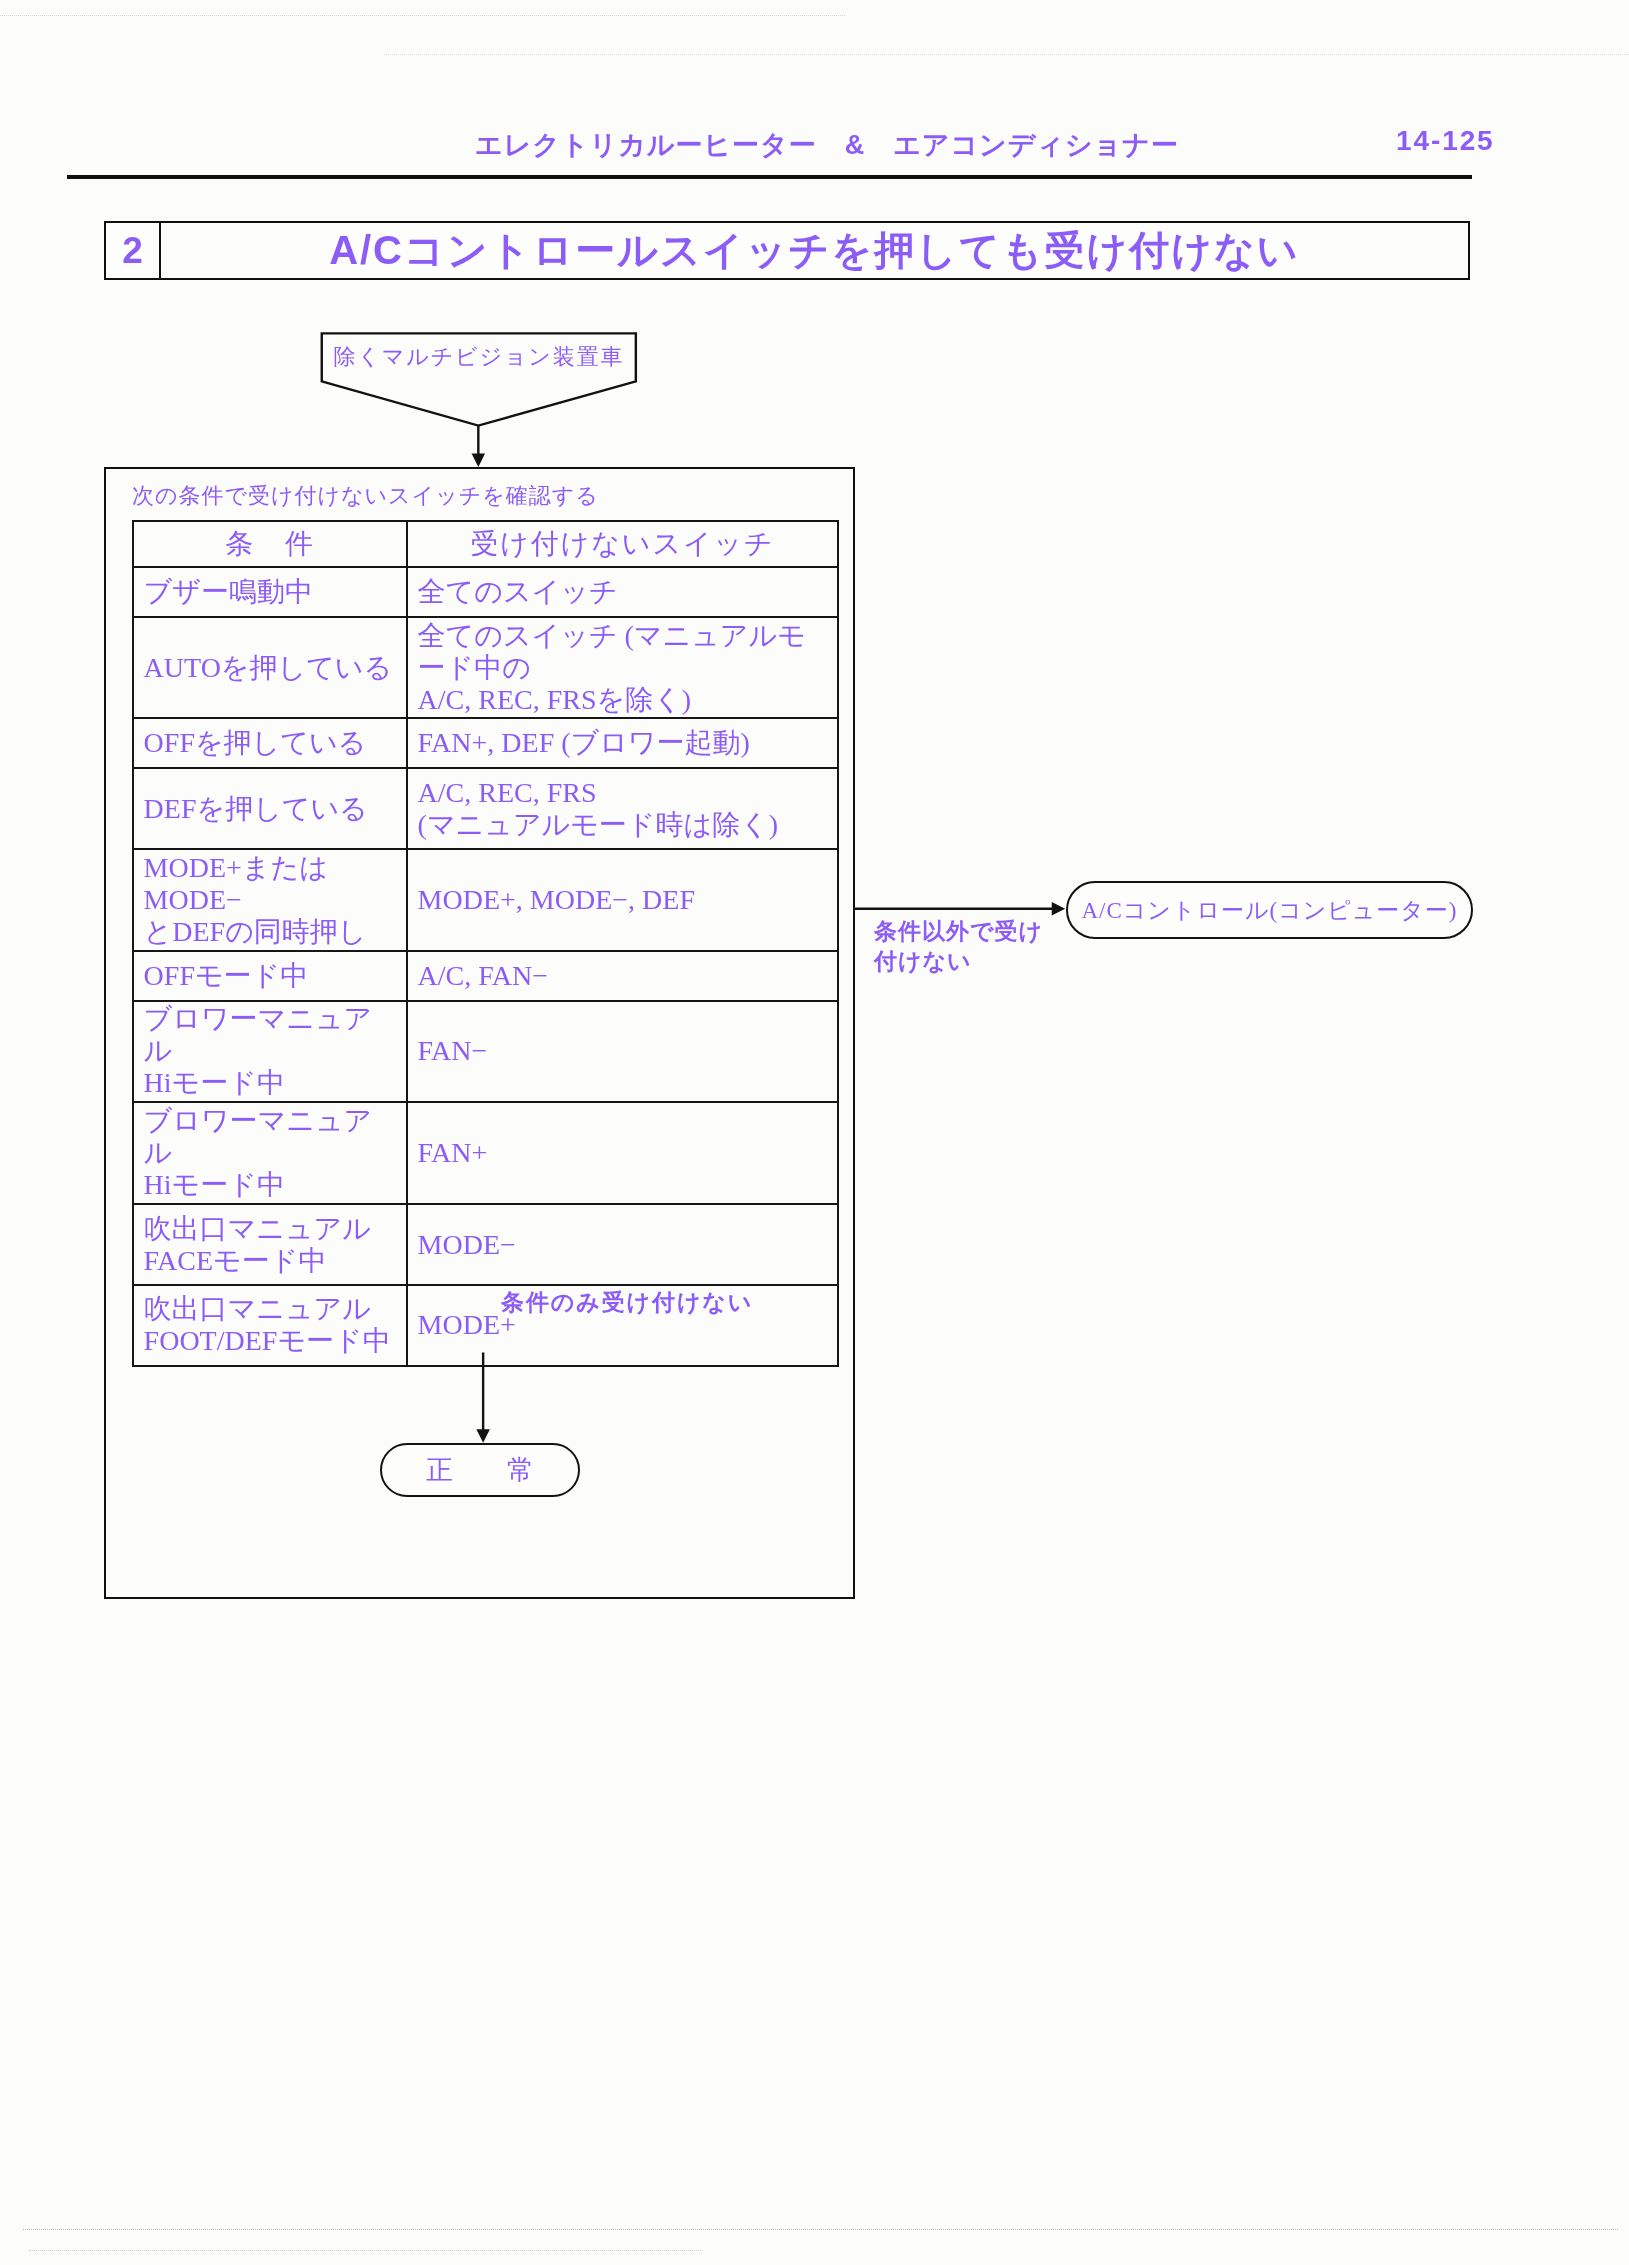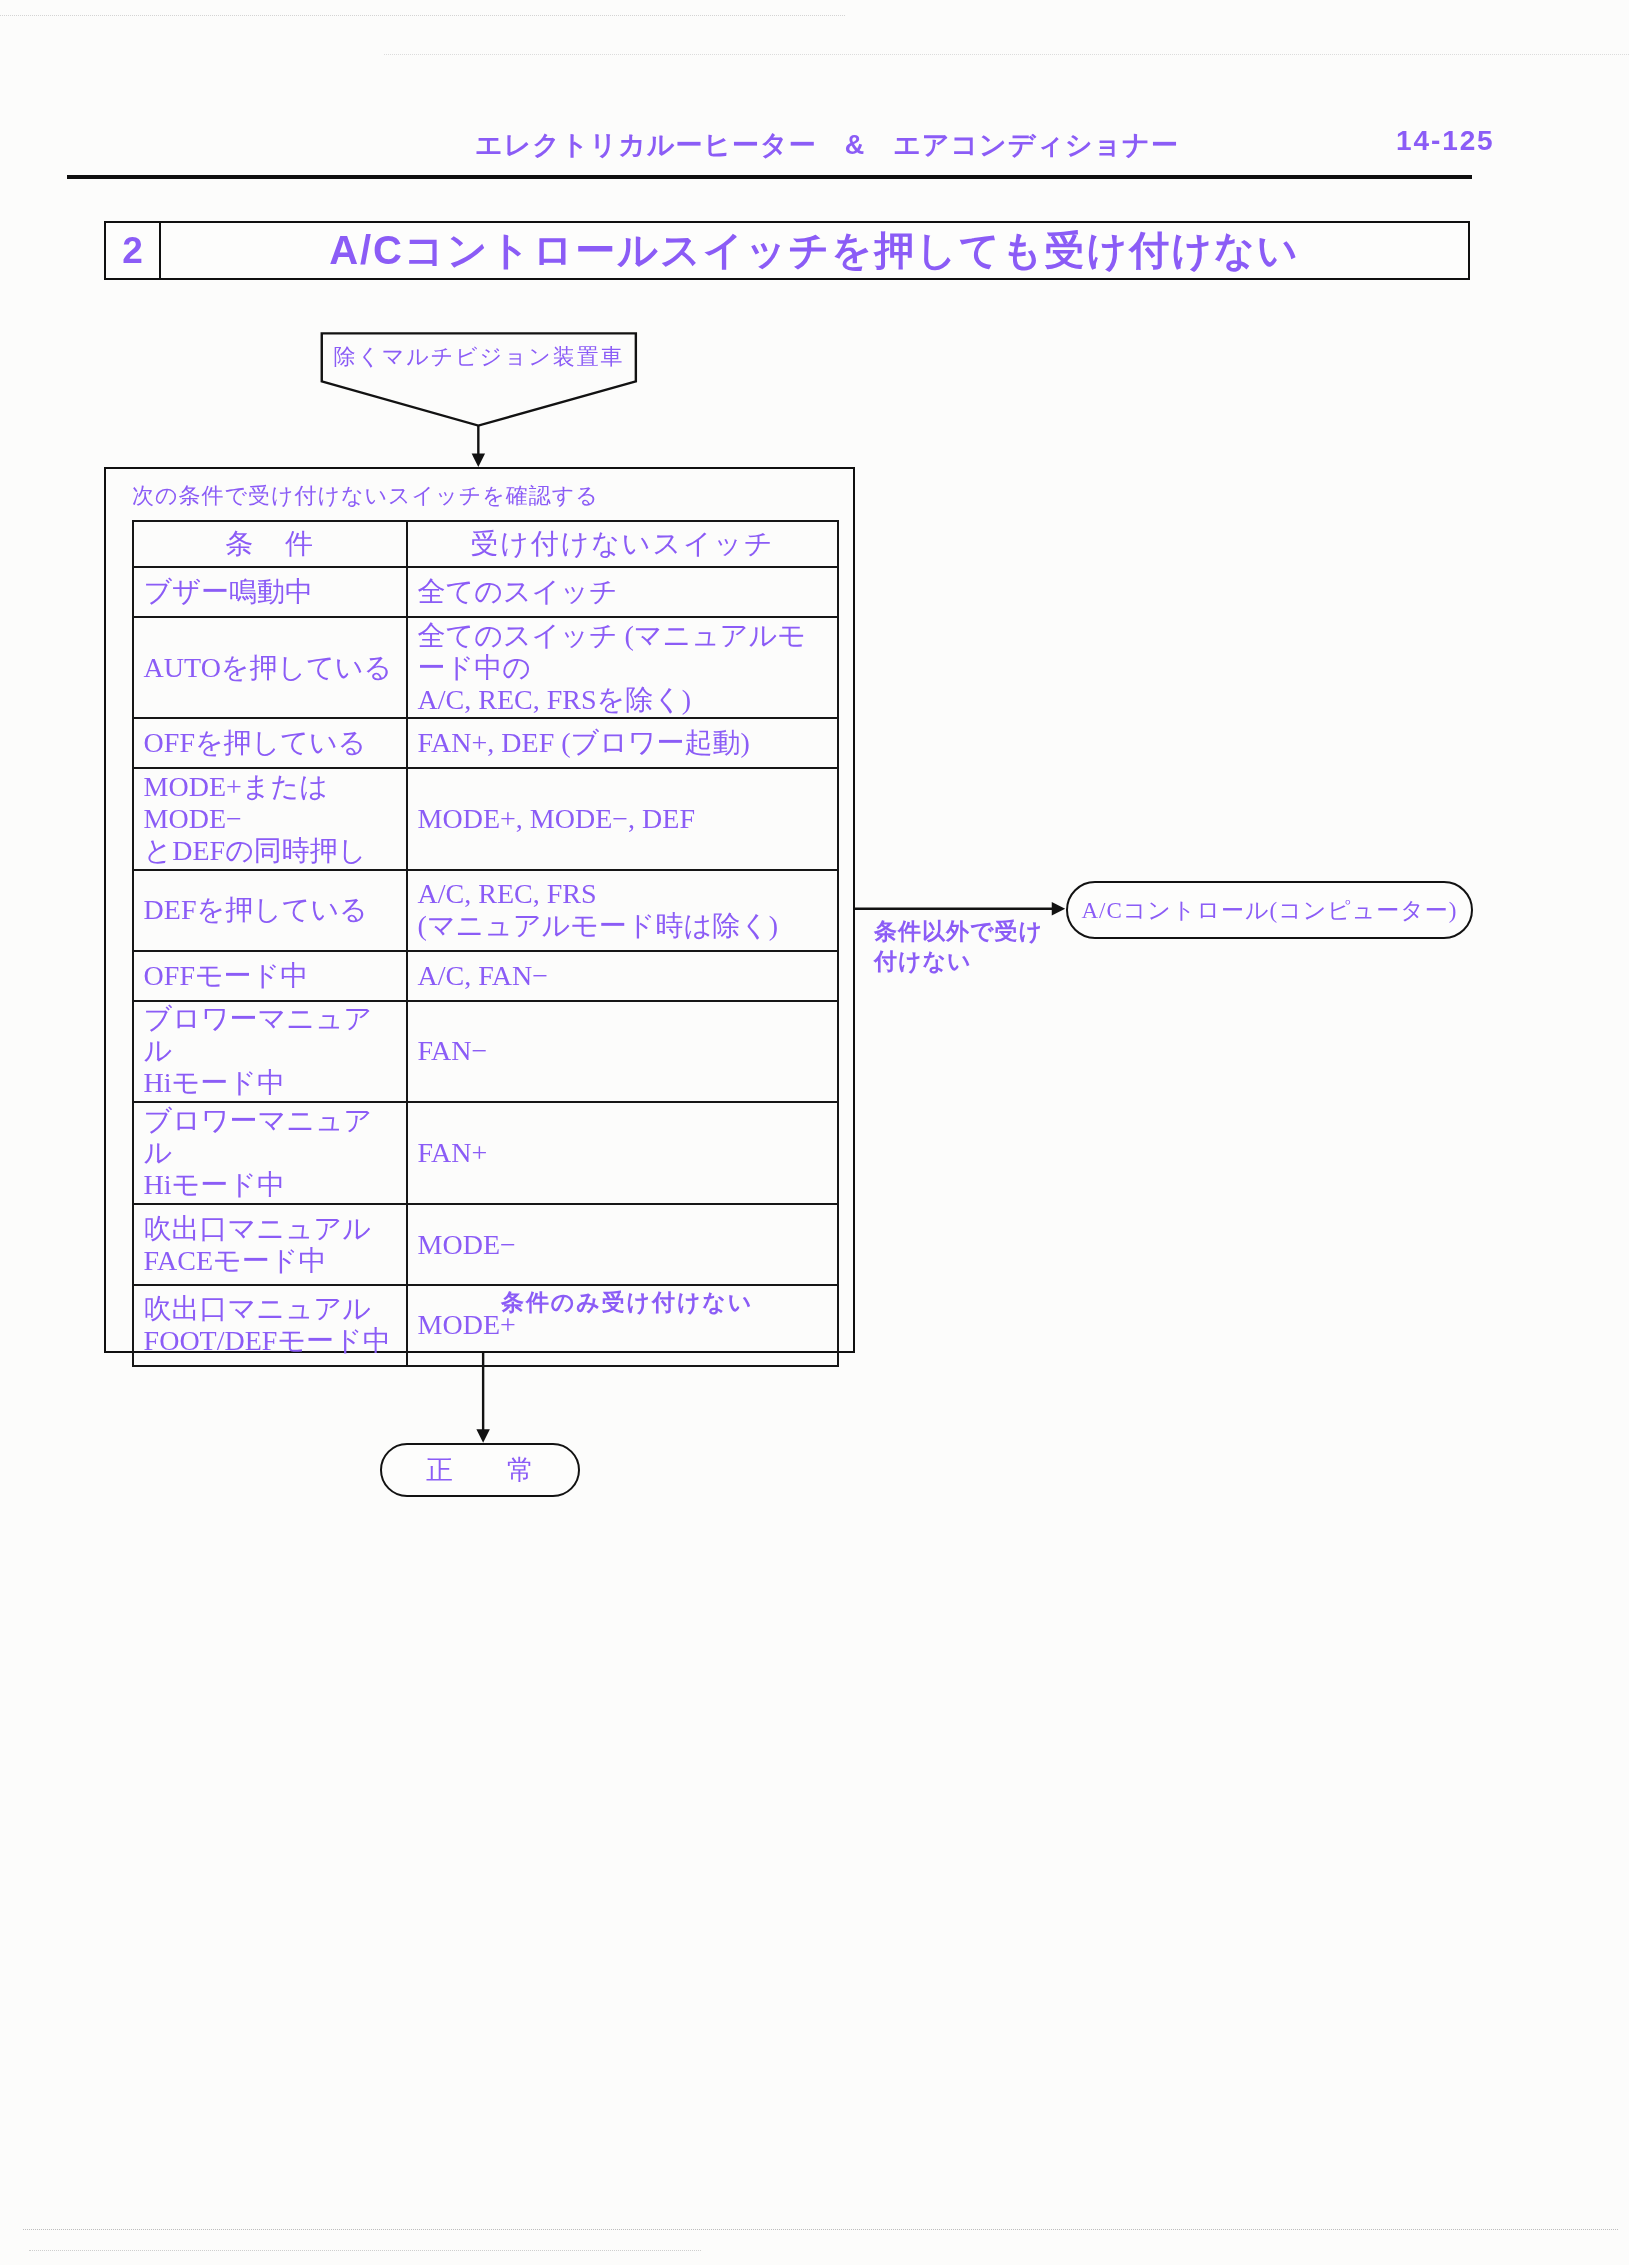--- a/index.html
+++ b/index.html
@@ -49,21 +49,21 @@
     font-size:40px; font-weight:bold; letter-spacing:1.9px;
   }
 
   .banner-label {
     position:absolute; left:322px; top:333px; width:314px; height:48px;
     display:flex; align-items:center; justify-content:center;
     font-size:22px; letter-spacing:1.9px;
   }
 
   .flow-box {
-    position:absolute; left:104px; top:467px; width:751px; height:886px;
+    position:absolute; left:104px; top:467px; width:751px; height:1132px;
     border:2.9px solid #101010; box-sizing:border-box;
   }
   .flow-box-title {
     margin:11.5px 0 0 26px; font-size:22px; letter-spacing:1px;
   }
 
   table.cond-table {
     border-collapse:collapse; table-layout:fixed;
     margin:9.6px 0 0 26px; width:705px;
   }
@@ -169,35 +169,35 @@
       <tr class="row-single">
         <td>
               <div>OFFを押している</div>
             </td>
         <td>
               <div>FAN+, DEF (ブロワー起動)</div>
             </td>
       </tr>
       <tr class="row-double">
         <td>
+              <div>DEFを押している</div>
+            </td>
+        <td>
+          <div>A/C, REC, FRS</div>
+          <div>(マニュアルモード時は除く)</div>
+        </td>
+      </tr>
+      <tr class="row-double">
+        <td>
           <div>MODE+またはMODE−</div>
           <div>とDEFの同時押し</div>
         </td>
         <td>
               <div>MODE+, MODE−, DEF</div>
             </td>
-      </tr>
-      <tr class="row-double">
-        <td>
-              <div>DEFを押している</div>
-            </td>
-        <td>
-          <div>A/C, REC, FRS</div>
-          <div>(マニュアルモード時は除く)</div>
-        </td>
       </tr>
       <tr class="row-single">
         <td>
               <div>OFFモード中</div>
             </td>
         <td>
               <div>A/C, FAN−</div>
             </td>
       </tr>
       <tr class="row-double">

